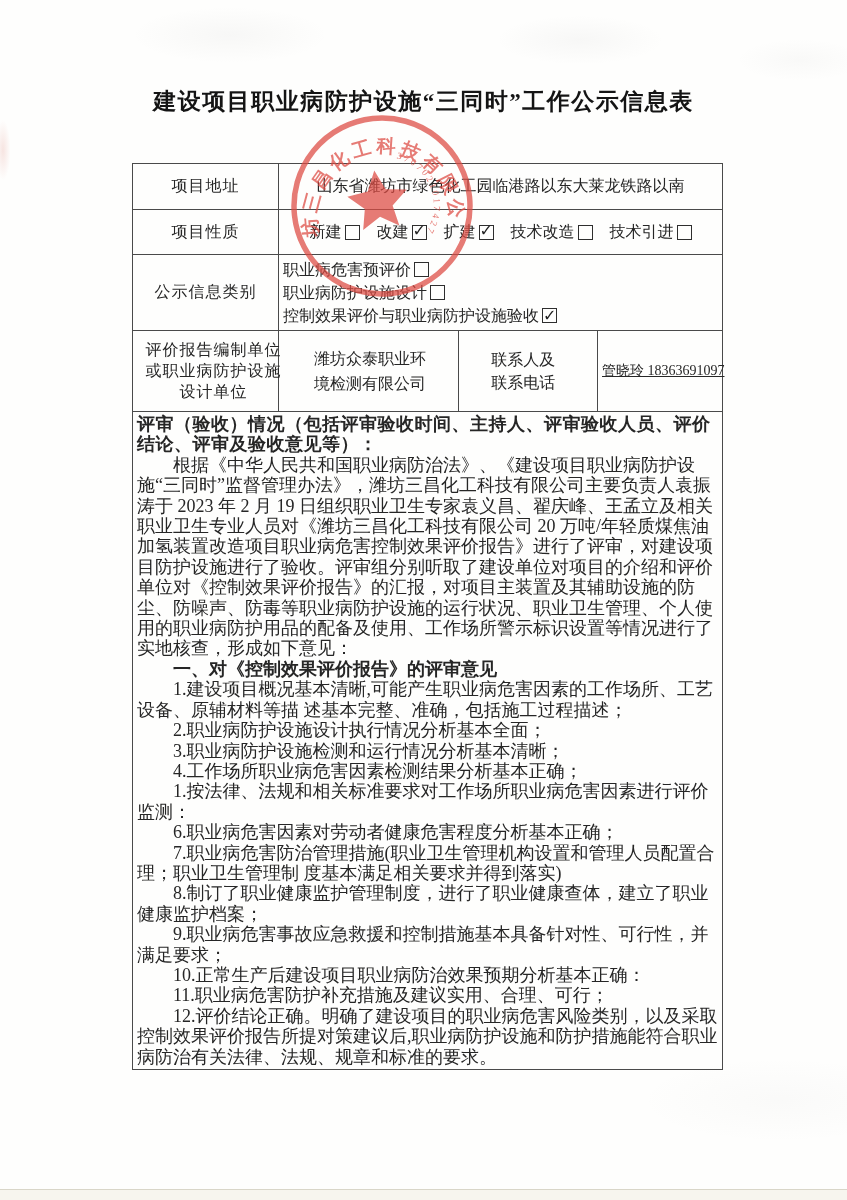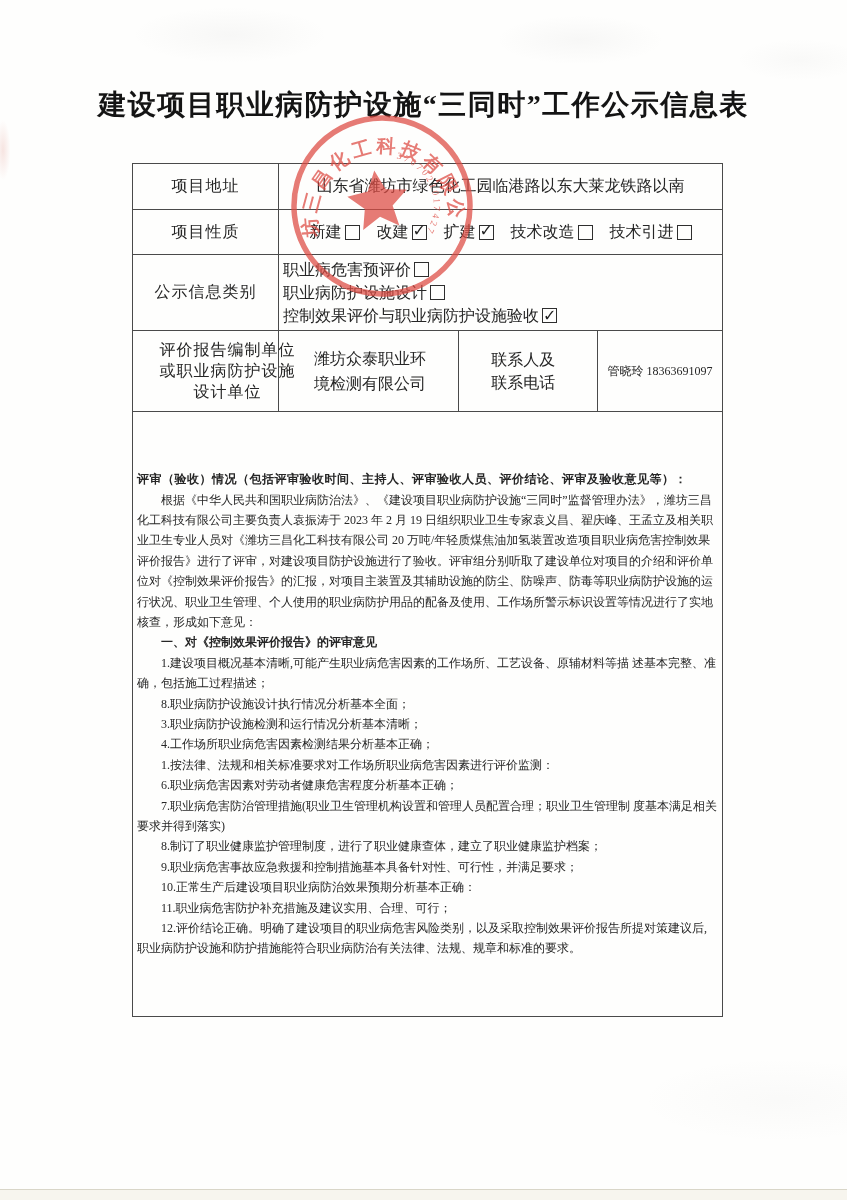--- a/index.html
+++ b/index.html
@@ -17,21 +17,21 @@
       radial-gradient(140px 40px at 230px 35px, rgba(120,120,120,0.05), transparent 70%),
       radial-gradient(120px 35px at 580px 40px, rgba(120,120,120,0.05), transparent 70%),
       radial-gradient(90px 30px at 800px 60px, rgba(120,120,120,0.04), transparent 70%),
       radial-gradient(10px 40px at 3px 150px, rgba(225,150,140,0.25), transparent 75%),
       radial-gradient(200px 60px at 780px 1100px, rgba(120,120,120,0.03), transparent 70%),
       #fefefd;
   }
   .title{
     position:absolute;left:0;top:86px;width:100%;
     text-align:center;
-    font-size:28px;font-weight:bold;color:#141414;
+    font-size:23px;font-weight:bold;color:#141414;
     letter-spacing:1.5px;
   }
   table.form{
     position:absolute;left:132px;top:163px;
     width:590px;
     border-collapse:collapse;
     table-layout:fixed;
     font-size:16px;
     color:#262626;
   }
@@ -58,26 +58,26 @@
     content:"\2713";
     position:absolute;left:0px;top:-5px;
     font-size:16px;font-weight:bold;color:#1d1d1d;
     font-family:"DejaVu Sans",sans-serif;
   }
   .catlines{padding-left:9px;}
   .catline{display:flex;align-items:center;line-height:23px;}
   .agency-label{display:inline-block;width:9.3em;text-align:center;}
   .agency-name{display:inline-block;width:7.2em;text-align:right;line-height:25px;}
   .contact-label{display:inline-block;width:4.6em;text-align:left;line-height:23px;}
-  .contact-val{font-size:12px;white-space:nowrap;letter-spacing:0px;}
+  .contact-val{font-size:14px;white-space:nowrap;letter-spacing:0px;text-decoration:underline;}
   td.review{
     vertical-align:top;
     height:600px;
     padding:5px 8px 4px 7px;
-    font-size:12px;
+    font-size:18px;
     line-height:20.4px;
     overflow:hidden;
   }
   .review-heading{font-weight:bold;letter-spacing:0.5px;}
   .review-para{text-indent:2em;}
   .review-sub{font-weight:bold;text-indent:2em;}
   .review-item{text-indent:2em;}
   .stamp{
     position:absolute;left:286px;top:110px;width:192px;height:192px;
     opacity:0.72;
@@ -153,33 +153,33 @@
               <span class="cb"></span>
             </div>
         <div class="catline">
               <span>控制效果评价与职业病防护设施验收</span>
               <span class="cb checked"></span>
             </div>
       </td>
     </tr>
 
     <tr>
-      <td class="lab r6" style="padding:2px 20px;text-decoration:underline;"><span class="agency-label">评价报告编制单位或职业病防护设施设计单位</span></td>
+      <td class="lab r6" style="padding:2px 6px;text-decoration:underline;"><span class="agency-label">评价报告编制单位或职业病防护设施设计单位</span></td>
       <td class="cen r6"><span class="agency-name">潍坊众泰职业环境检测有限公司</span></td>
       <td class="cen r6"><span class="contact-label">联系人及联系电话</span></td>
       <td class="cen r6 contact-val">管晓玲 18363691097</td>
     </tr>
 
     <tr>
       <td class="review" colspan="4">
         <div class="review-heading">评审（验收）情况（包括评审验收时间、主持人、评审验收人员、评价结论、评审及验收意见等）：</div>
         <div class="review-para">根据《中华人民共和国职业病防治法》、《建设项目职业病防护设施“三同时”监督管理办法》，潍坊三昌化工科技有限公司主要负责人袁振涛于 2023 年 2 月 19 日组织职业卫生专家袁义昌、翟庆峰、王孟立及相关职业卫生专业人员对《潍坊三昌化工科技有限公司 20 万吨/年轻质煤焦油加氢装置改造项目职业病危害控制效果评价报告》进行了评审，对建设项目防护设施进行了验收。评审组分别听取了建设单位对项目的介绍和评价单位对《控制效果评价报告》的汇报，对项目主装置及其辅助设施的防尘、防噪声、防毒等职业病防护设施的运行状况、职业卫生管理、个人使用的职业病防护用品的配备及使用、工作场所警示标识设置等情况进行了实地核查，形成如下意见：</div>
         <div class="review-sub">一、对《控制效果评价报告》的评审意见</div>
         <div class="review-item">1.建设项目概况基本清晰,可能产生职业病危害因素的工作场所、工艺设备、原辅材料等描 述基本完整、准确，包括施工过程描述；</div>
-        <div class="review-item">8.职业病防护设施设计执行情况分析基本全面；</div>
+        <div class="review-item">2.职业病防护设施设计执行情况分析基本全面；</div>
         <div class="review-item">3.职业病防护设施检测和运行情况分析基本清晰；</div>
         <div class="review-item">4.工作场所职业病危害因素检测结果分析基本正确；</div>
         <div class="review-item">1.按法律、法规和相关标准要求对工作场所职业病危害因素进行评价监测：</div>
         <div class="review-item">6.职业病危害因素对劳动者健康危害程度分析基本正确；</div>
         <div class="review-item">7.职业病危害防治管理措施(职业卫生管理机构设置和管理人员配置合理；职业卫生管理制 度基本满足相关要求并得到落实)</div>
         <div class="review-item">8.制订了职业健康监护管理制度，进行了职业健康查体，建立了职业健康监护档案；</div>
         <div class="review-item">9.职业病危害事故应急救援和控制措施基本具备针对性、可行性，并满足要求；</div>
         <div class="review-item">10.正常生产后建设项目职业病防治效果预期分析基本正确：</div>
         <div class="review-item">11.职业病危害防护补充措施及建议实用、合理、可行；</div>
         <div class="review-item">12.评价结论正确。明确了建设项目的职业病危害风险类别，以及采取控制效果评价报告所提对策建议后,职业病防护设施和防护措施能符合职业病防治有关法律、法规、规章和标准的要求。</div>

